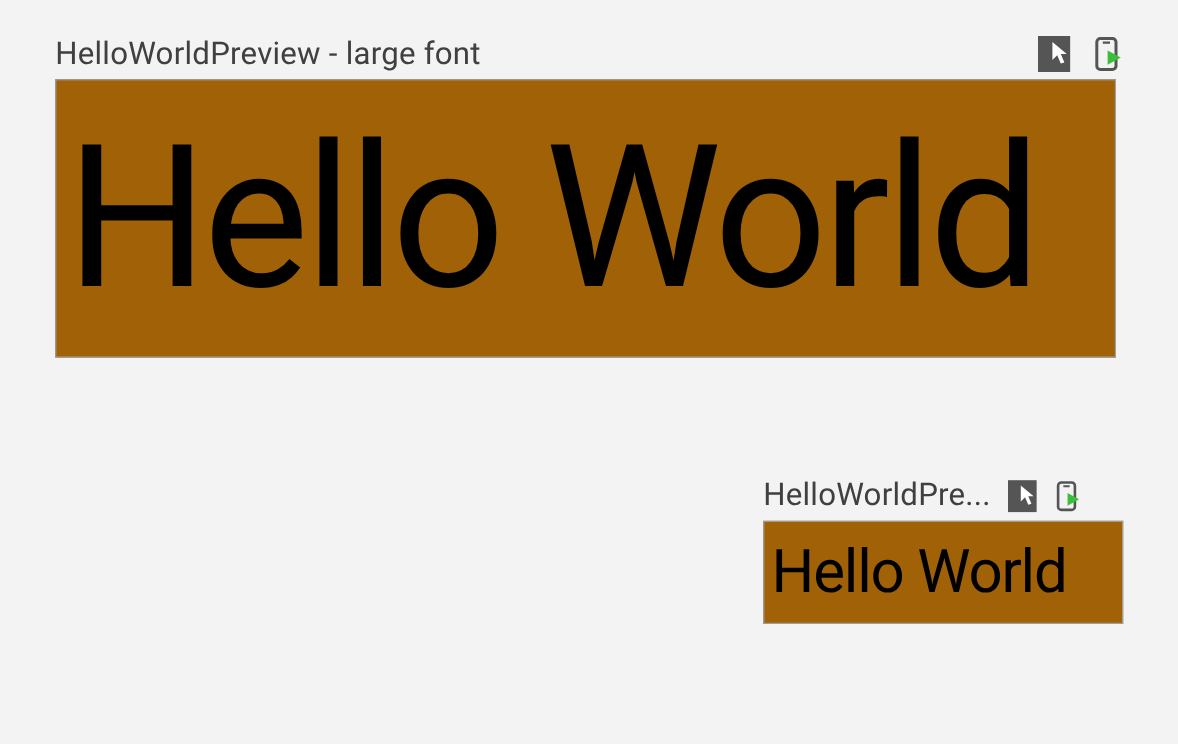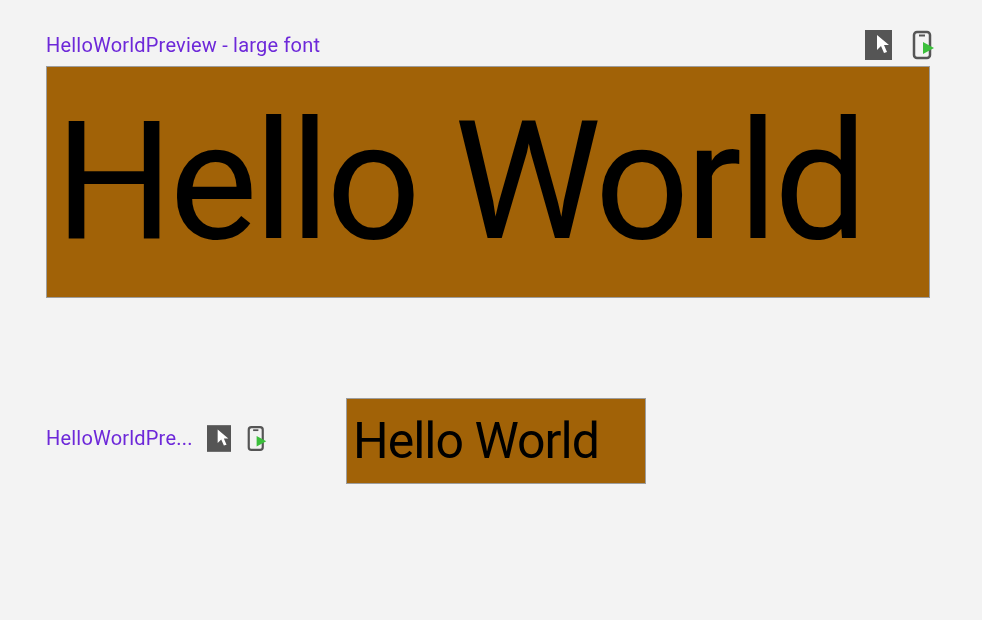--- a/index.html
+++ b/index.html
@@ -4,35 +4,35 @@
   <style>
     * { box-sizing: border-box; margin: 0; padding: 0; }
     body {
       width: 982px;
       height: 620px;
       background: #f3f3f3;
       font-family: -apple-system, BlinkMacSystemFont, "Segoe UI", Roboto, Helvetica, Arial, sans-serif;
       padding: 30px 46px;
     }
     .preview-block { margin-bottom: 100px; }
-    .preview-block.centered { display:flex; flex-direction:row; align-items:center; margin-bottom:0; }
+    .preview-block.centered { display:flex; flex-direction:column; align-items:flex-end; margin-bottom:0; }
     .preview-header {
       display:flex;
       align-items:center;
       justify-content:space-between;
       margin-bottom: 6px;
     }
     .preview-block.centered .preview-header {
       width: 300px;
       justify-content:flex-start;
       gap: 14px;
     }
     .preview-title {
-      font-size: 20px;
-      color: #6d28d9;
+      font-size: 26px;
+      color: #404040;
       letter-spacing: 0.2px;
       white-space: nowrap;
       overflow: hidden;
       text-overflow: ellipsis;
     }
     .preview-block.centered .preview-title {
       max-width: 190px;
     }
     .preview-actions {
       display:flex;

